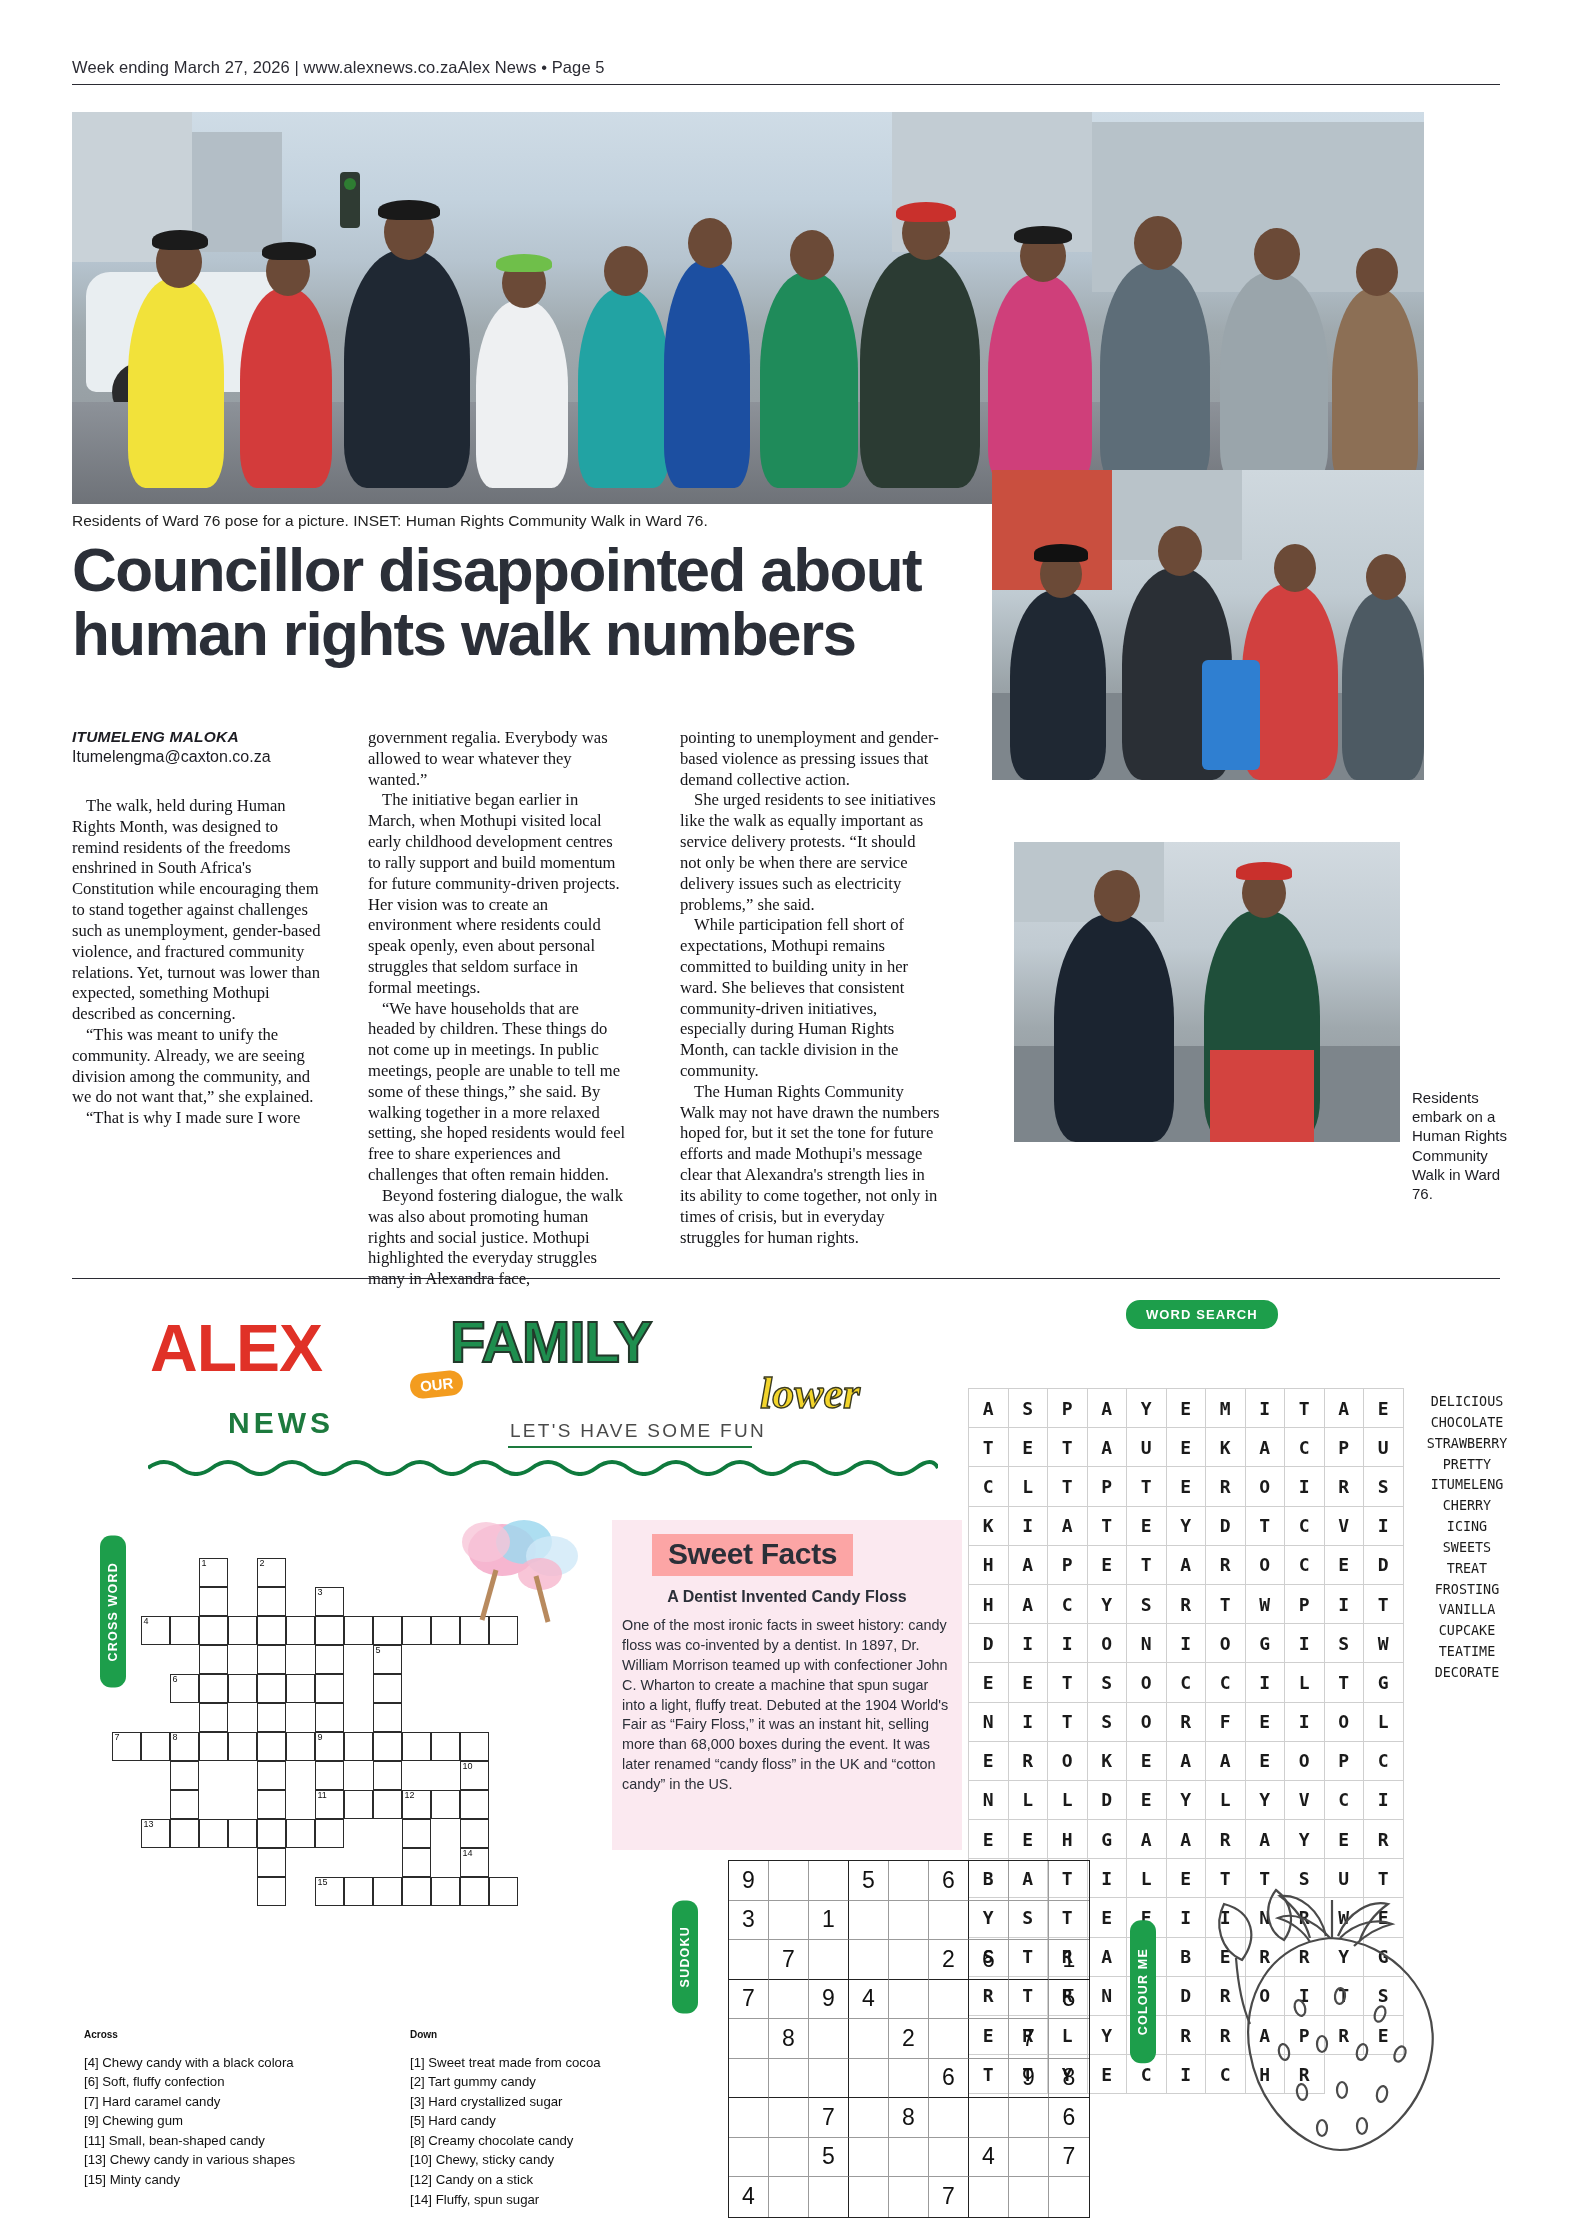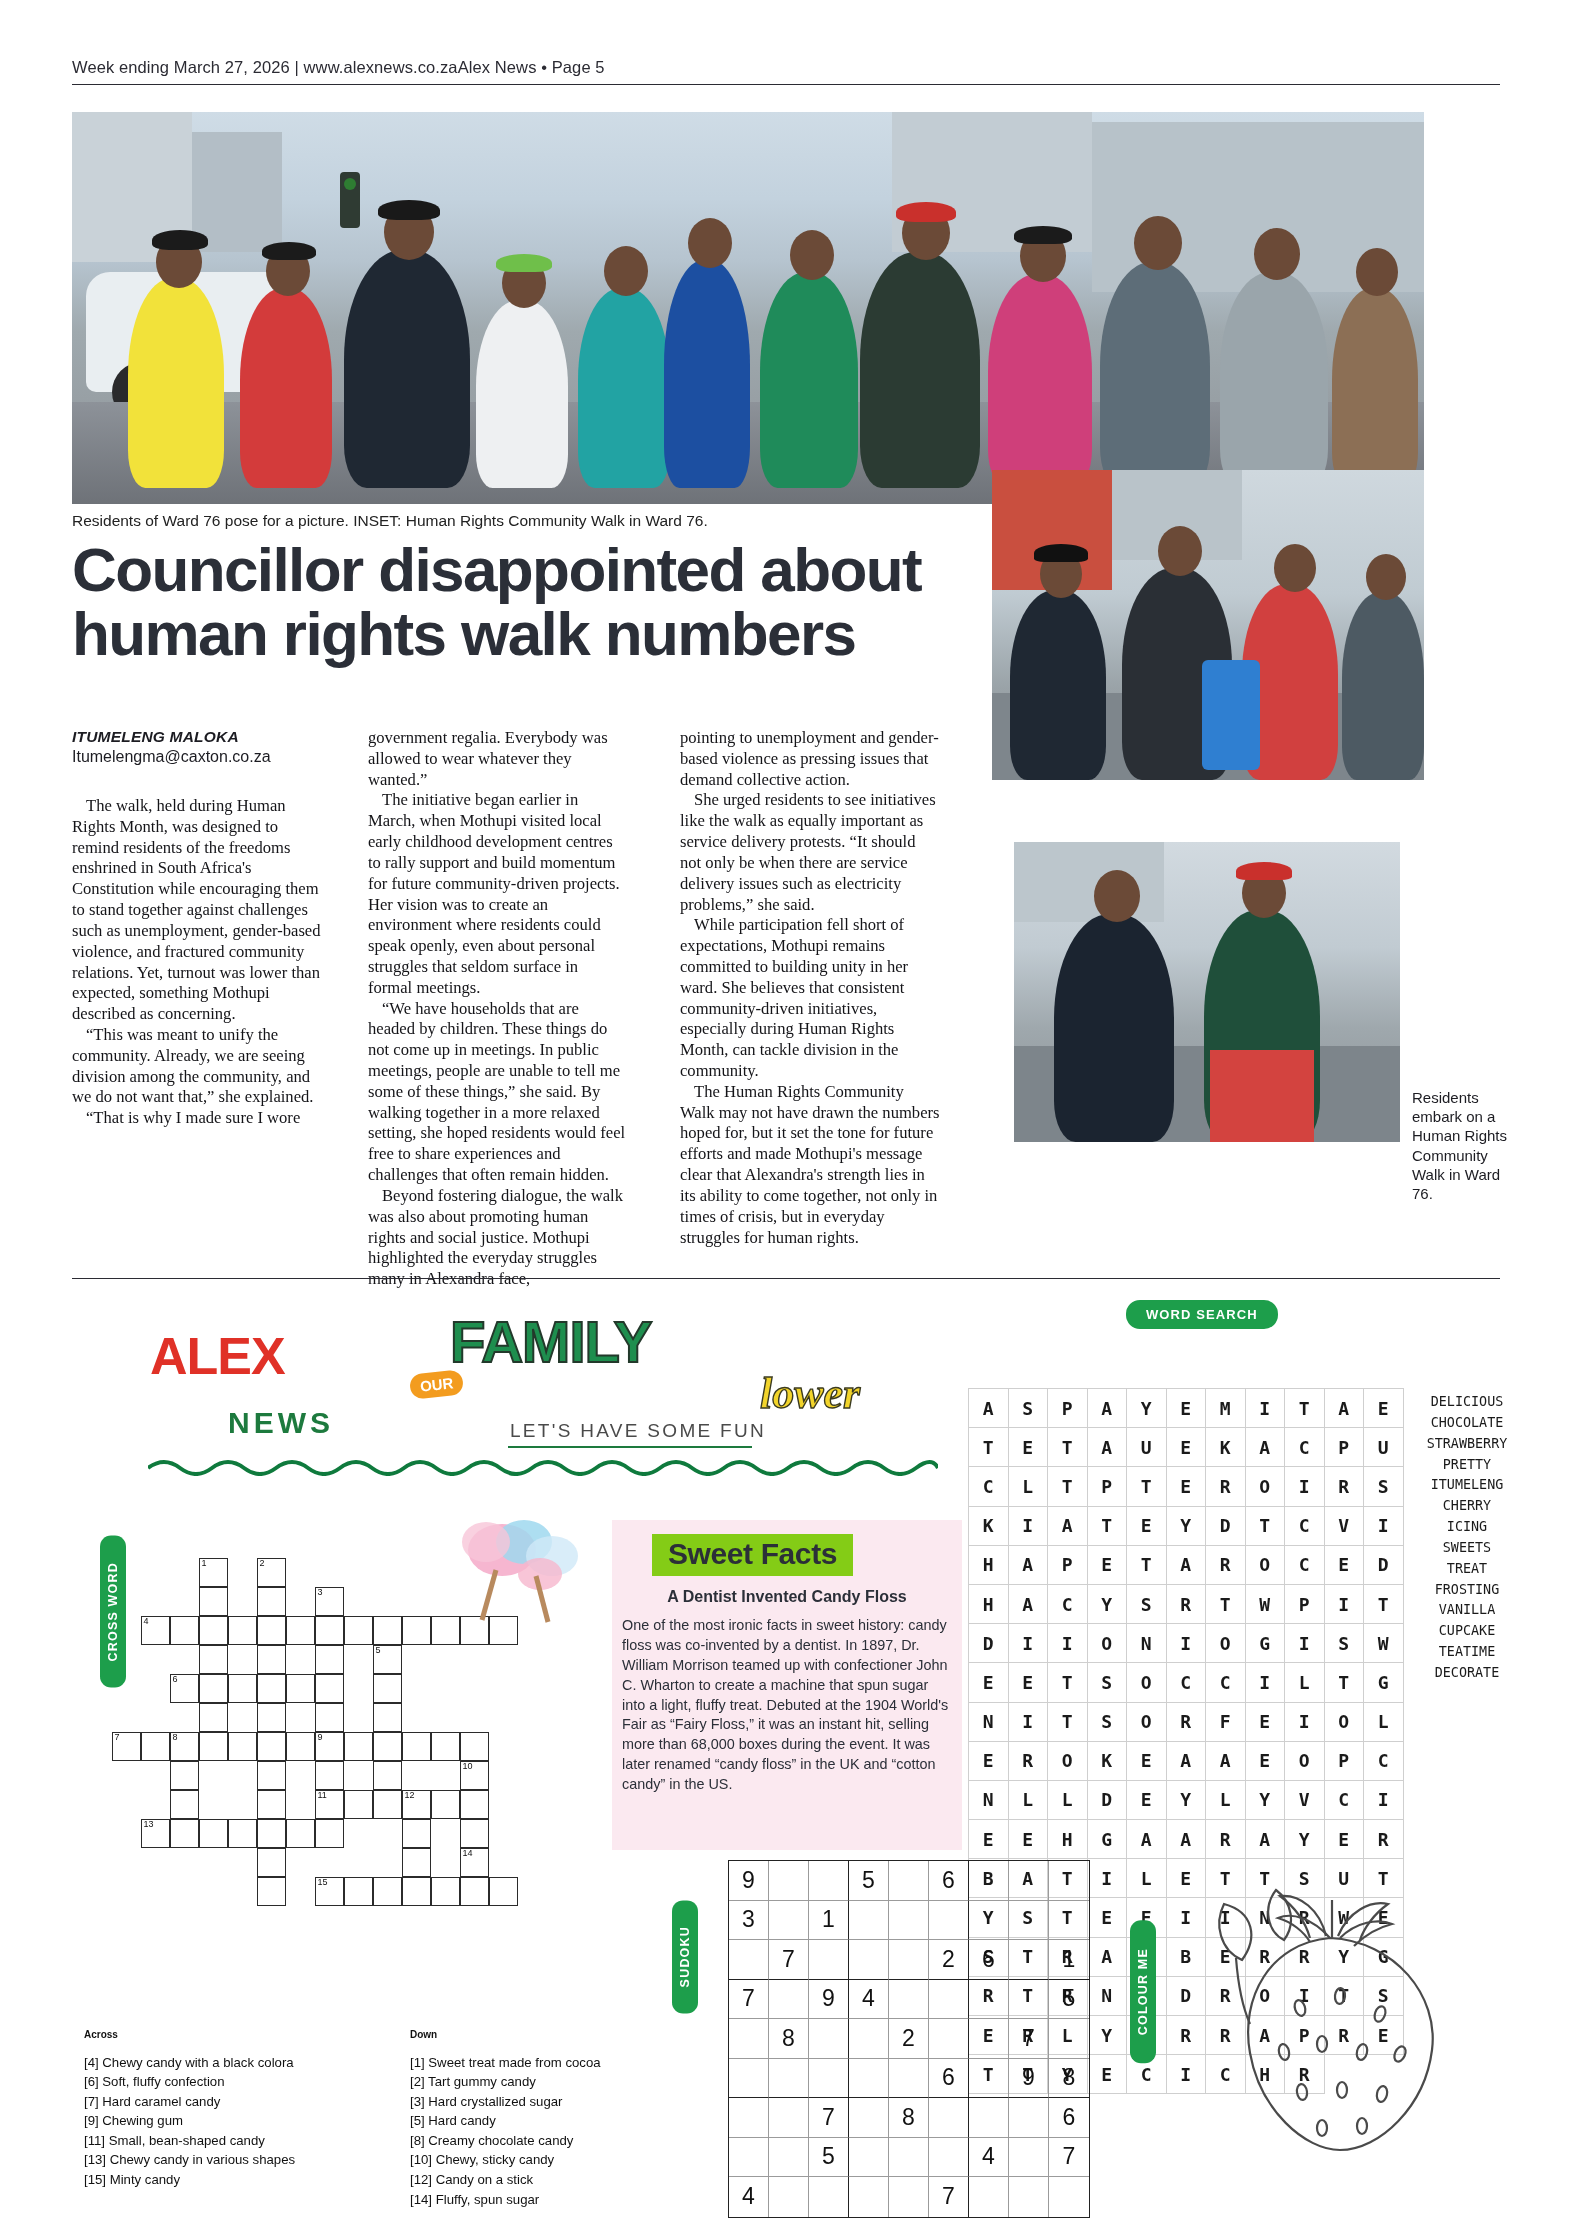--- a/index.html
+++ b/index.html
@@ -92,24 +92,23 @@
   }
 
   .rule-mid {
     position:absolute; left:72px; right:72px; top:1278px;
     height:1.3px; background:#2b2b33;
   }
 
   
   .logo-alex {
     position:absolute; left:150px; top:1310px;
-    font-weight:700; font-size:52px; letter-spacing:-1px;
+    font-weight:700; font-size:66px; letter-spacing:-1px;
     color:#e03127; font-family:"Liberation Sans",sans-serif;
     text-shadow: 2px 2px 0 #ffffff;
-    margin-top: 16px;
   }
   .logo-news {
     position:absolute; left:228px; top:1406px;
     font-weight:700; font-size:30px; letter-spacing:4px; color:#1d7a3e;
   }
   .logo-our {
     position:absolute; left:410px; top:1372px;
     background:#f39c1f; color:#fff; font-weight:700; font-size:15px;
     border-radius:16px; padding:4px 10px; transform:rotate(-6deg);
   }
@@ -182,21 +181,21 @@
   #clues-across { left:84px; width:250px; }
   #clues-down  { left:410px; width:250px; }
 
   
   .sf-box {
     position:absolute; left:612px; top:1520px; width:350px; height:330px;
     background:#fbe9f0;
   }
   .sf-title {
     position:absolute; left:652px; top:1534px;
-    background:#84cc16; color:#2b2f38;
+    background:#fca5a5; color:#2b2f38;
     font-weight:700; font-size:30px; padding:3px 16px 5px 16px;
     letter-spacing:-.4px;
   }
   .sf-sub {
     position:absolute; left:622px; top:1588px; width:330px;
     font-weight:700; font-size:16px; color:#2b2f38; text-align:center;
   }
   .sf-body {
     position:absolute; left:622px; top:1616px; width:330px;
     font-size:14.4px; line-height:1.38; color:#2b2f38;

